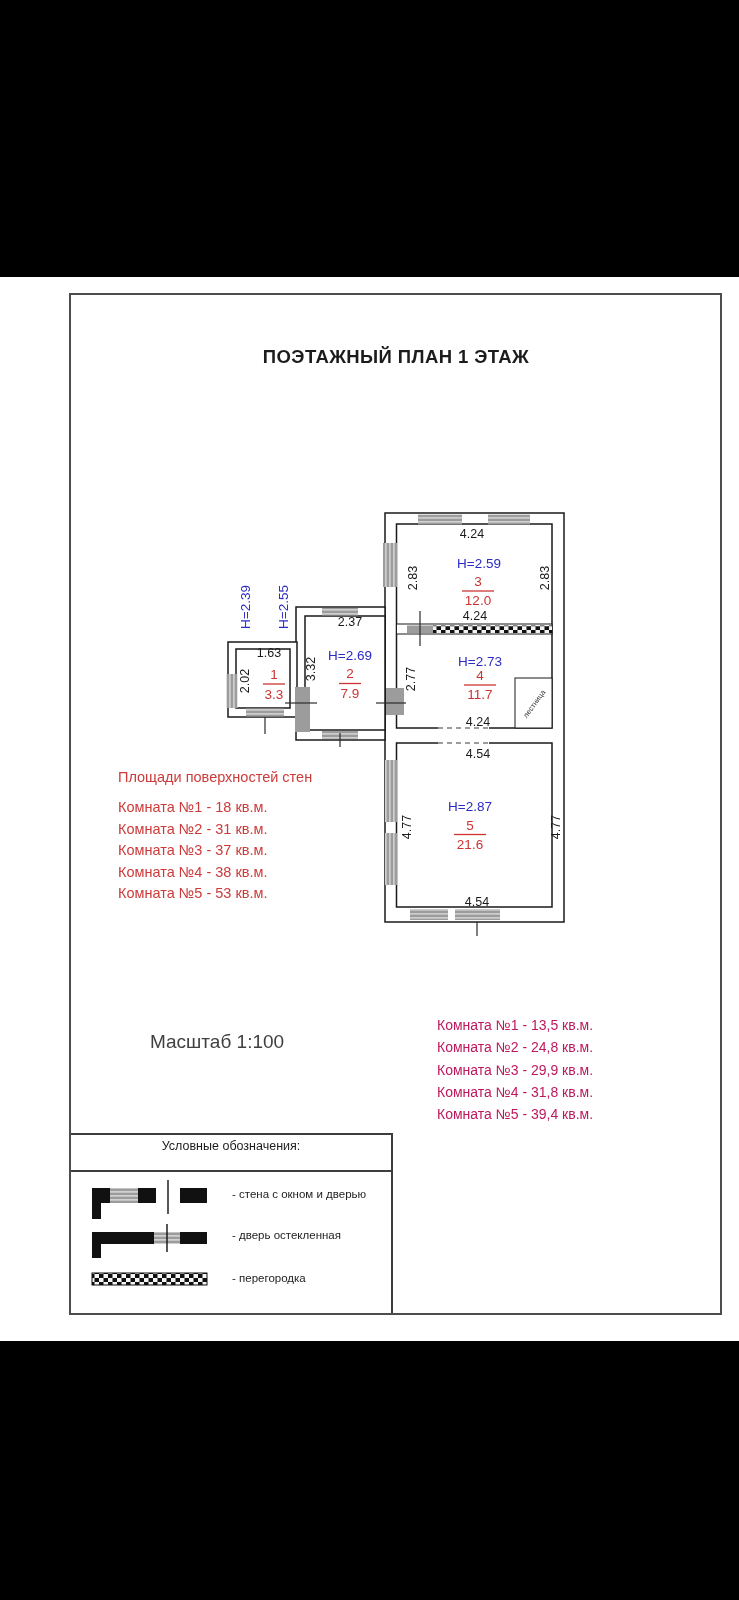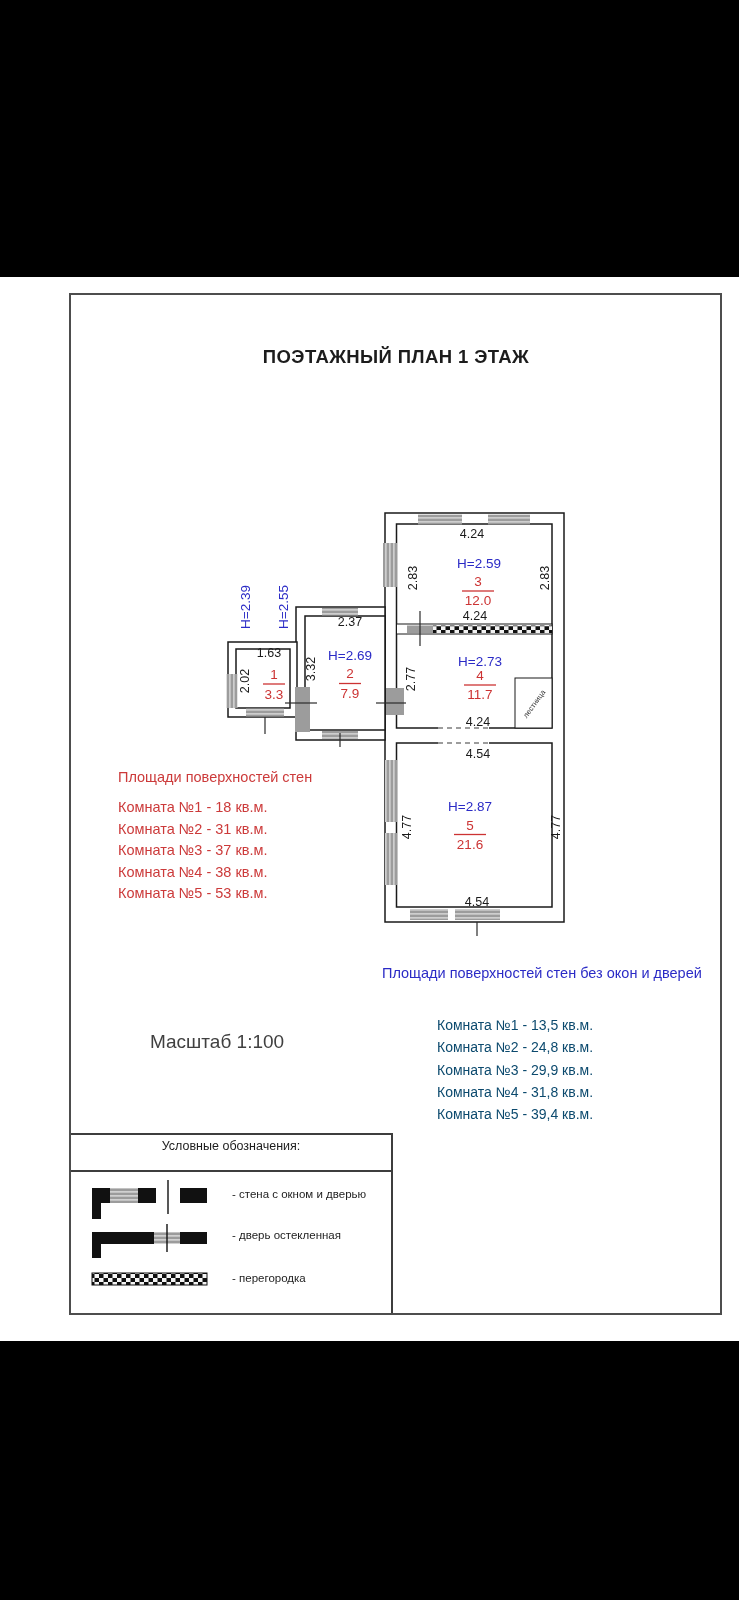--- a/index.html
+++ b/index.html
@@ -19,21 +19,21 @@
     position:absolute;left:0;top:51px;width:650px;text-align:center;
     font-size:18.5px;font-weight:bold;color:#1c1c1c;letter-spacing:.4px;
   }
   .plan-svg{position:absolute;left:149px;top:200px;width:355px;height:450px;}
 
   .red-block{position:absolute;left:47px;top:474px;color:#cc3a3a;font-size:14.5px;}
   .red-title{margin-bottom:12px;}
   .red-item{line-height:21.6px;}
 
   .blue-header{position:absolute;left:311px;top:670px;color:#2b2bc6;font-size:14.5px;}
-  .blue-list{position:absolute;left:366px;top:719px;color:#0c4a6e;font-size:14px;}
+  .blue-list{position:absolute;left:366px;top:719px;color:#be185d;font-size:14px;}
   .blue-item{line-height:22.3px;}
 
   .scale-note{position:absolute;left:79px;top:736px;color:#404040;font-size:19px;}
 
   .legend{
     position:absolute;left:0;top:838px;width:322px;height:180px;
     border-top:2px solid #3d3d3d;border-right:2px solid #3d3d3d;box-sizing:border-box;
   }
   .legend-header{
     height:37px;border-bottom:2px solid #3d3d3d;box-sizing:border-box;
@@ -192,21 +192,20 @@
 
   <div class="red-block">
     <div class="red-title">Площади поверхностей стен</div>
     <div class="red-item">Комната №1 - 18 кв.м.</div>
     <div class="red-item">Комната №2 - 31 кв.м.</div>
     <div class="red-item">Комната №3 - 37 кв.м.</div>
     <div class="red-item">Комната №4 - 38 кв.м.</div>
     <div class="red-item">Комната №5 - 53 кв.м.</div>
   </div>
 
-  <div class="blue-header">Площади поверхностей стен без окон и дверей</div>
   <div class="blue-list">
     <div class="blue-item">Комната №1 - 13,5 кв.м.</div>
     <div class="blue-item">Комната №2 - 24,8 кв.м.</div>
     <div class="blue-item">Комната №3 - 29,9 кв.м.</div>
     <div class="blue-item">Комната №4 - 31,8 кв.м.</div>
     <div class="blue-item">Комната №5 - 39,4 кв.м.</div>
   </div>
 
   <div class="scale-note">Масштаб 1:100</div>
 

